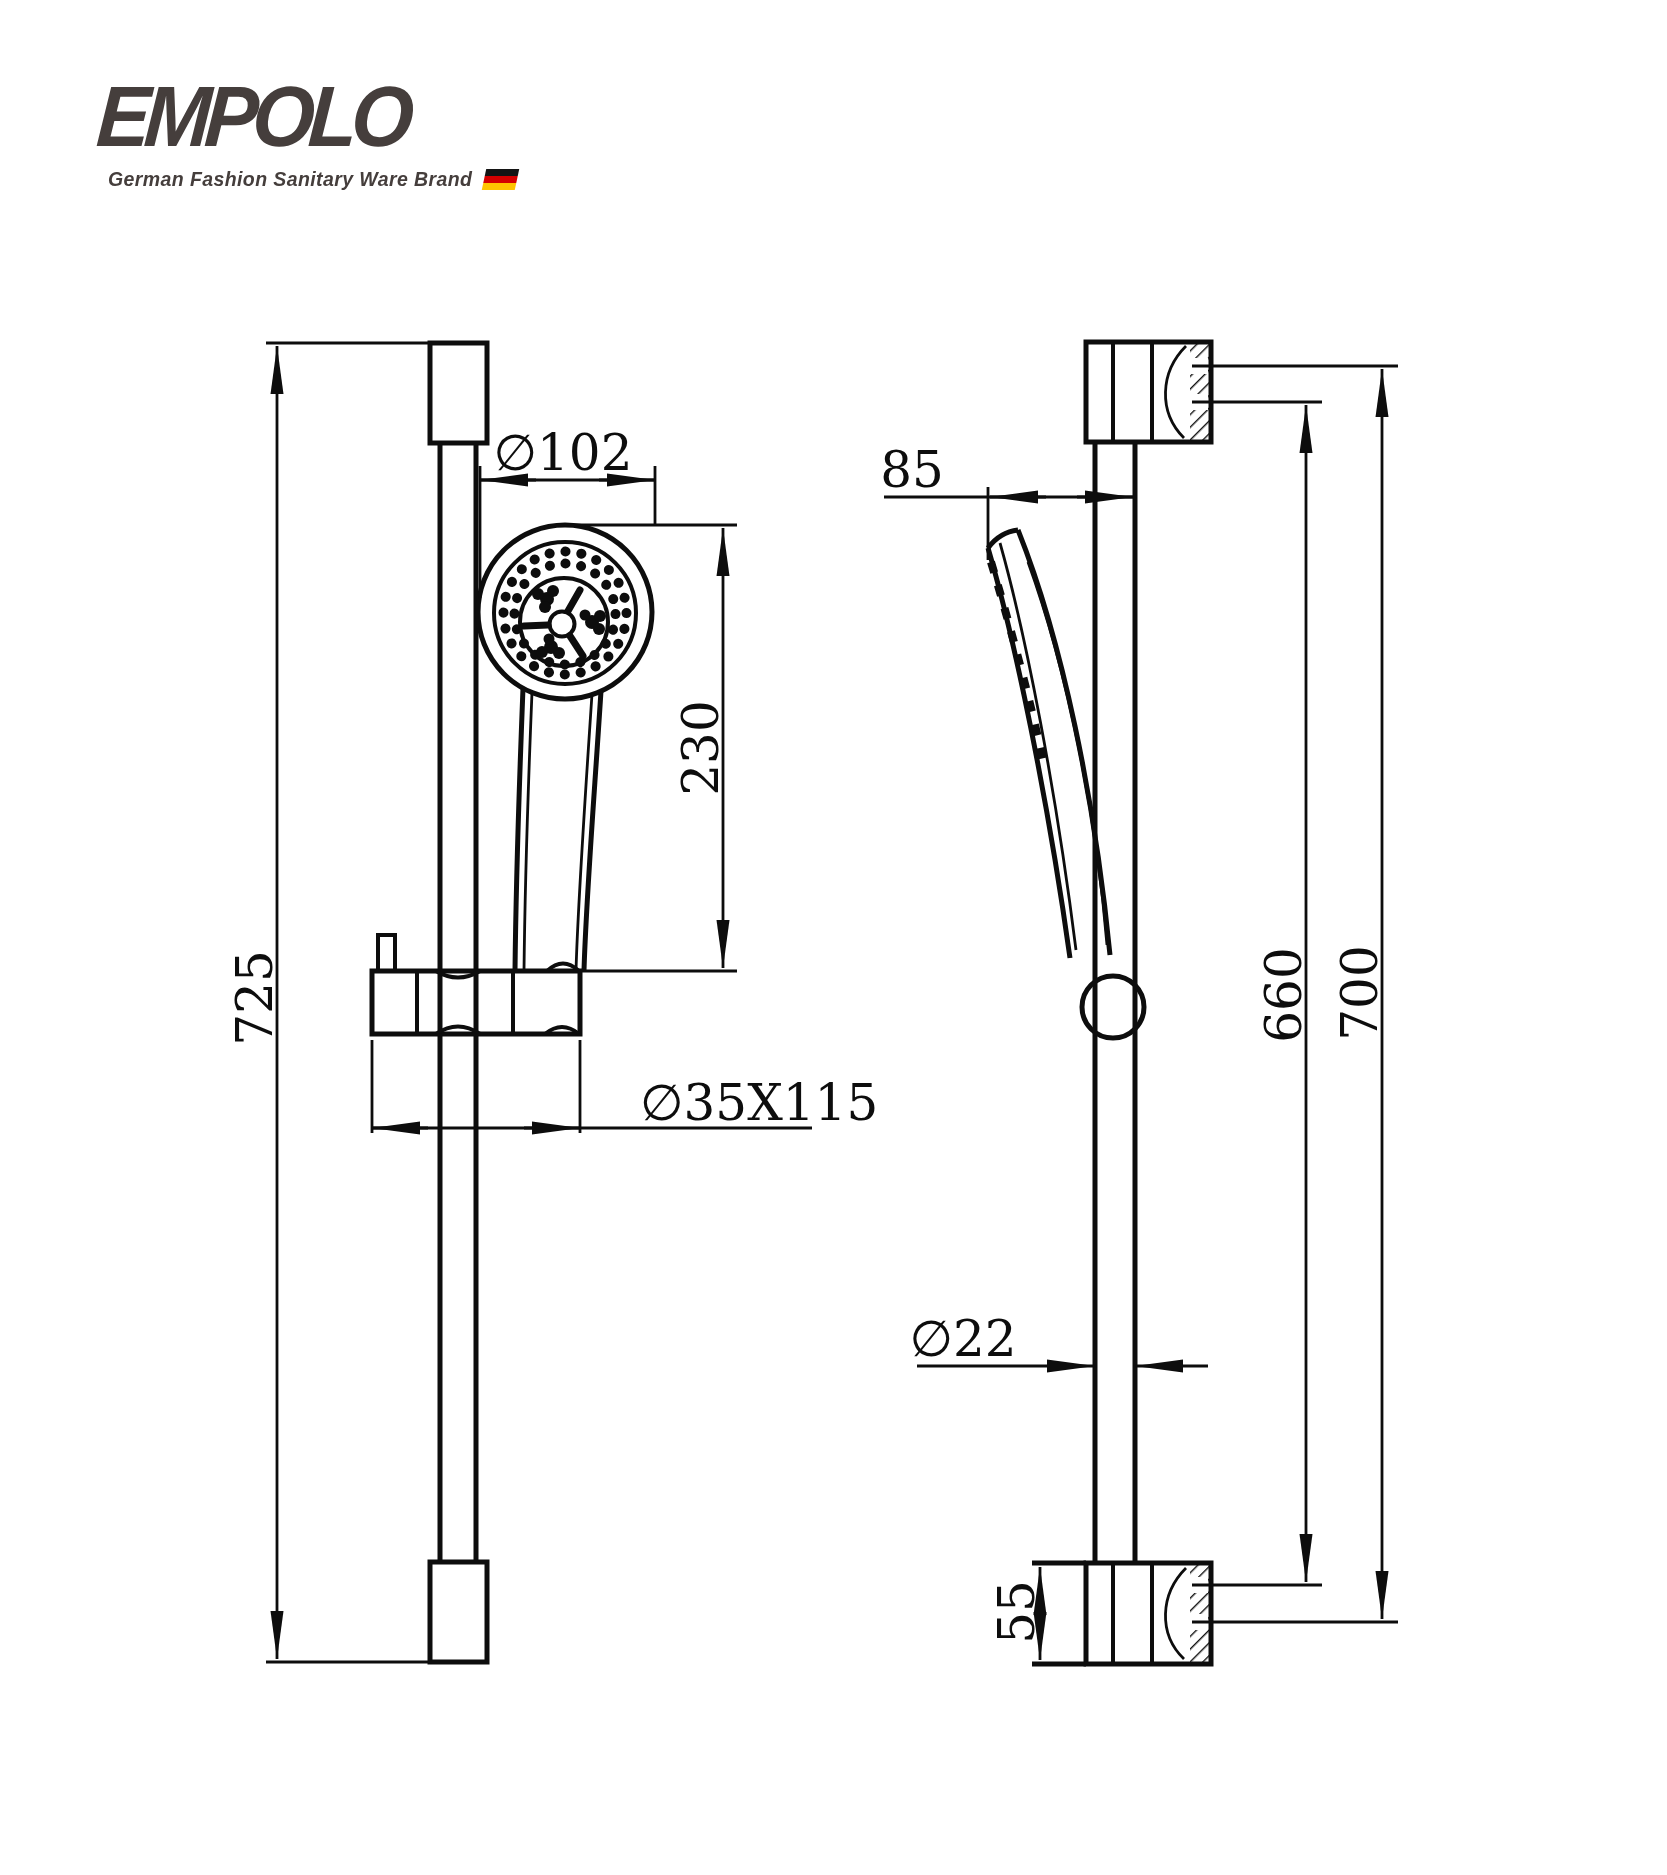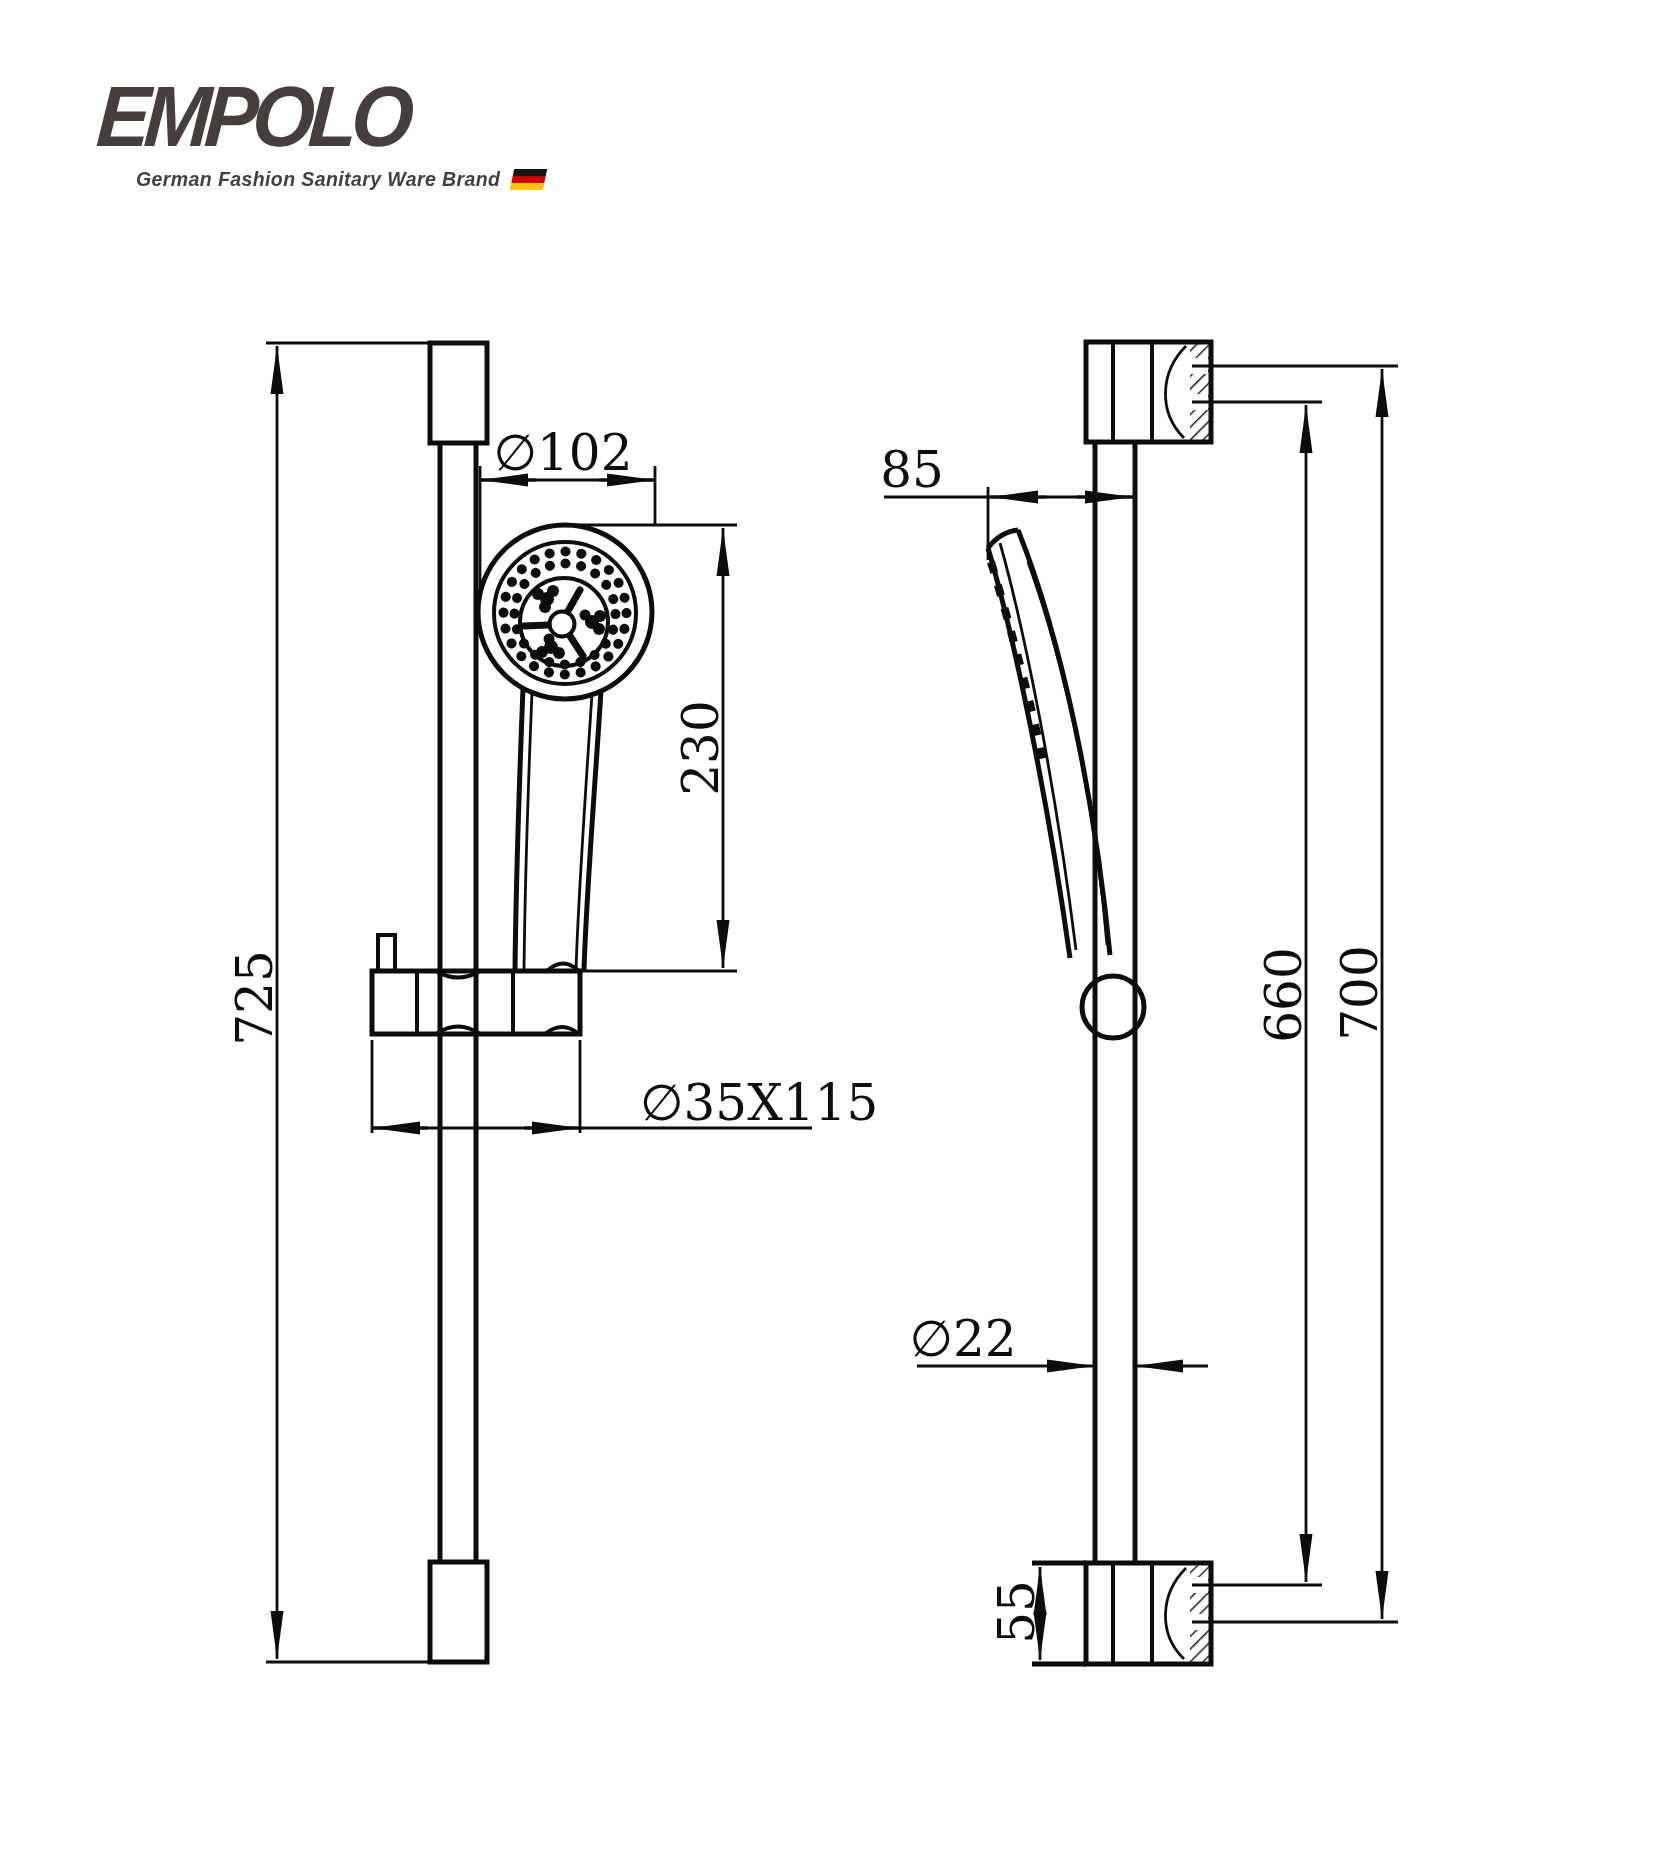--- a/index.html
+++ b/index.html
@@ -4,21 +4,21 @@
 <style>
   html,body{margin:0;padding:0;background:#ffffff;}
   .canvas{position:relative;width:1667px;height:1875px;background:#ffffff;overflow:hidden;
           font-family:"Liberation Sans",sans-serif;}
   .drawing{position:absolute;left:0;top:0;width:1667px;height:1875px;}
   
   .logo{position:absolute;left:100px;top:74px;color:#453e3c;}
   .logo-word{font-family:"Liberation Sans",sans-serif;font-style:italic;font-weight:bold;
              font-size:80px;letter-spacing:-6px;line-height:1;
              transform:scaleY(1.07) skewX(-4deg);transform-origin:left top;color:#453e3c;}
-  .logo-sub{display:flex;align-items:center;margin-top:14px;margin-left:36px;}
+  .logo-sub{display:flex;align-items:center;margin-top:14px;margin-left:8px;}
   .logo-tagline{font-family:"Liberation Sans",sans-serif;font-style:italic;font-weight:bold;
                 font-size:19.5px;letter-spacing:0.4px;color:#453e3c;white-space:nowrap;}
   .flag{display:inline-block;width:33px;height:21px;margin-left:12px;transform:skewX(-12deg);
         box-shadow:0 0 0 0 transparent;}
   .flag div{height:7px;}
   
   .ol{fill:none;stroke:#0d0d0d;stroke-width:5;}
   .md{fill:none;stroke:#0d0d0d;stroke-width:4;}
   .tn{fill:none;stroke:#0d0d0d;stroke-width:2.8;}
   text.dim{font-family:"DejaVu Serif","Liberation Serif",serif;font-size:50px;fill:#0d0d0d;}

